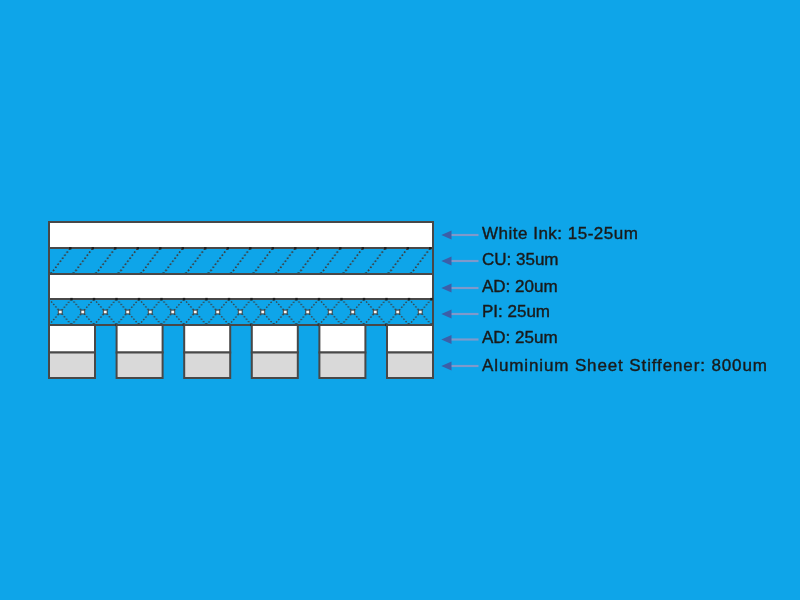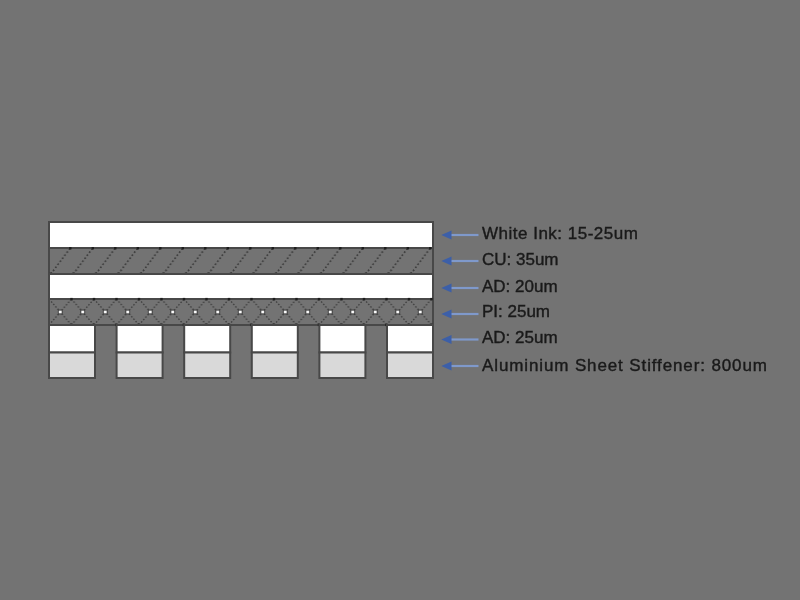--- a/index.html
+++ b/index.html
@@ -1,16 +1,16 @@
 <!DOCTYPE html>
 <html><head>
 <meta charset="utf-8">
 <style>
   html,body{margin:0;padding:0;background:#ffffff;}
-  .page{position:relative;width:800px;height:600px;background:#737373;overflow:hidden;}
+  .page{position:relative;width:800px;height:600px;background:#0ea5e9;overflow:hidden;}
   svg{display:block;}
   text{font-family:"Liberation Sans",sans-serif;font-weight:normal;font-size:17px;fill:#1a1a1a;stroke:#1a1a1a;stroke-width:0.4px;}
 </style>
 </head>
 <body>
 
 <div class="page">
 <svg width="800" height="600" viewBox="0 0 800 600">
 <defs>
 

